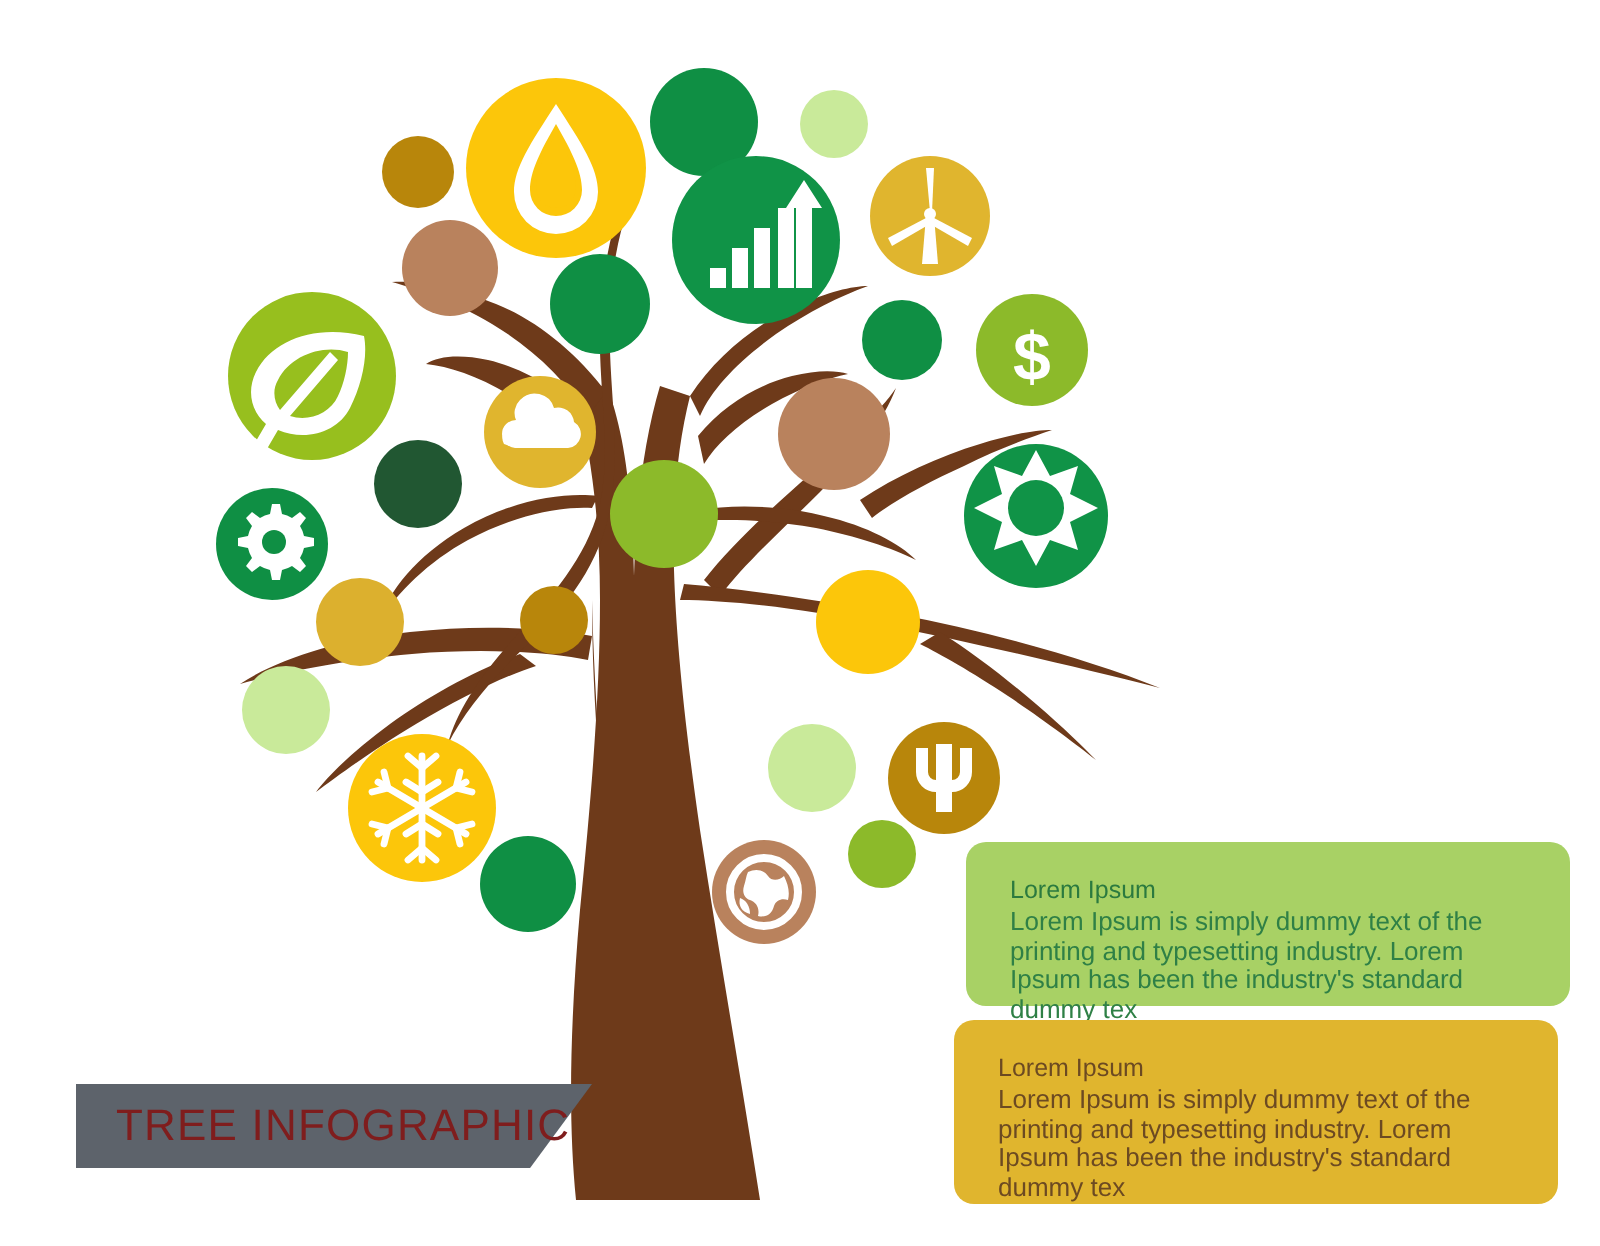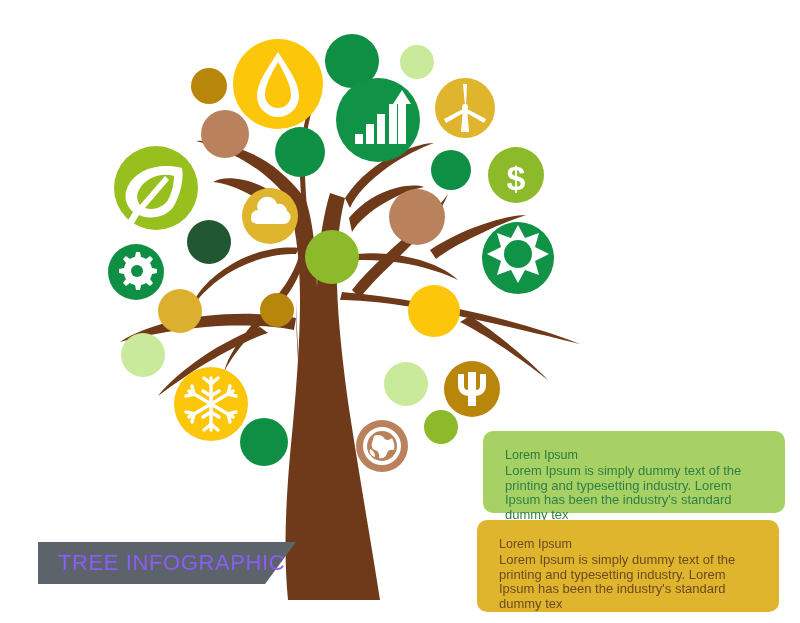--- a/index.html
+++ b/index.html
@@ -37,33 +37,32 @@
     inset: 0;
     background: #5d636b;
     clip-path: polygon(0 0, 100% 0, 88% 100%, 0 100%);
   }
   #title-banner .label {
     position: absolute;
     left: 20px;
     top: 0;
     height: 42px;
     line-height: 42px;
-    color: #8b5cf6;
+    color: #7f1d1d;
     font-size: 22px;
     letter-spacing: 0.6px;
     white-space: nowrap;
     font-weight: 400;
   }
   
   .callout {
     position: absolute;
     border-radius: 10px;
     box-sizing: border-box;
     padding: 16px 21px 14px 22px;
-    margin-top: 10px;
   }
   .callout .c-title {
     font-size: 12.5px;
     font-weight: 400;
     margin: 0 0 1px 0;
     line-height: 16px;
   }
   .callout .c-body {
     font-size: 13px;
     line-height: 14.5px;

